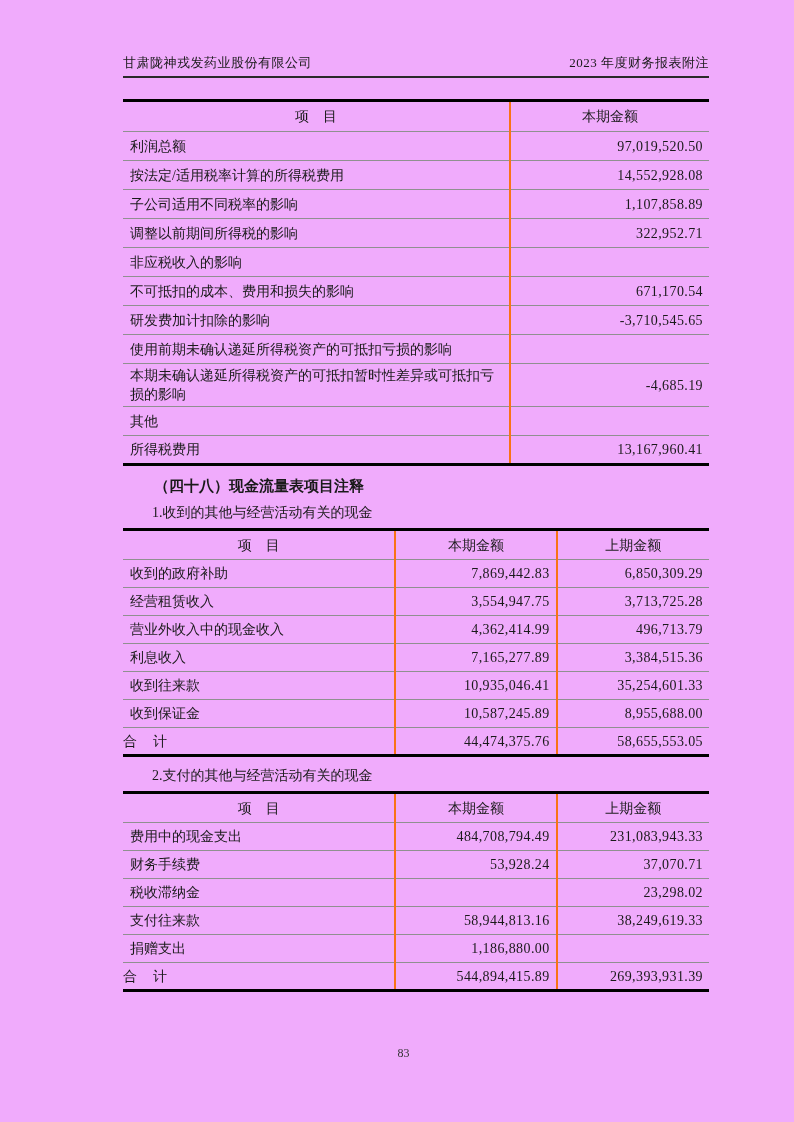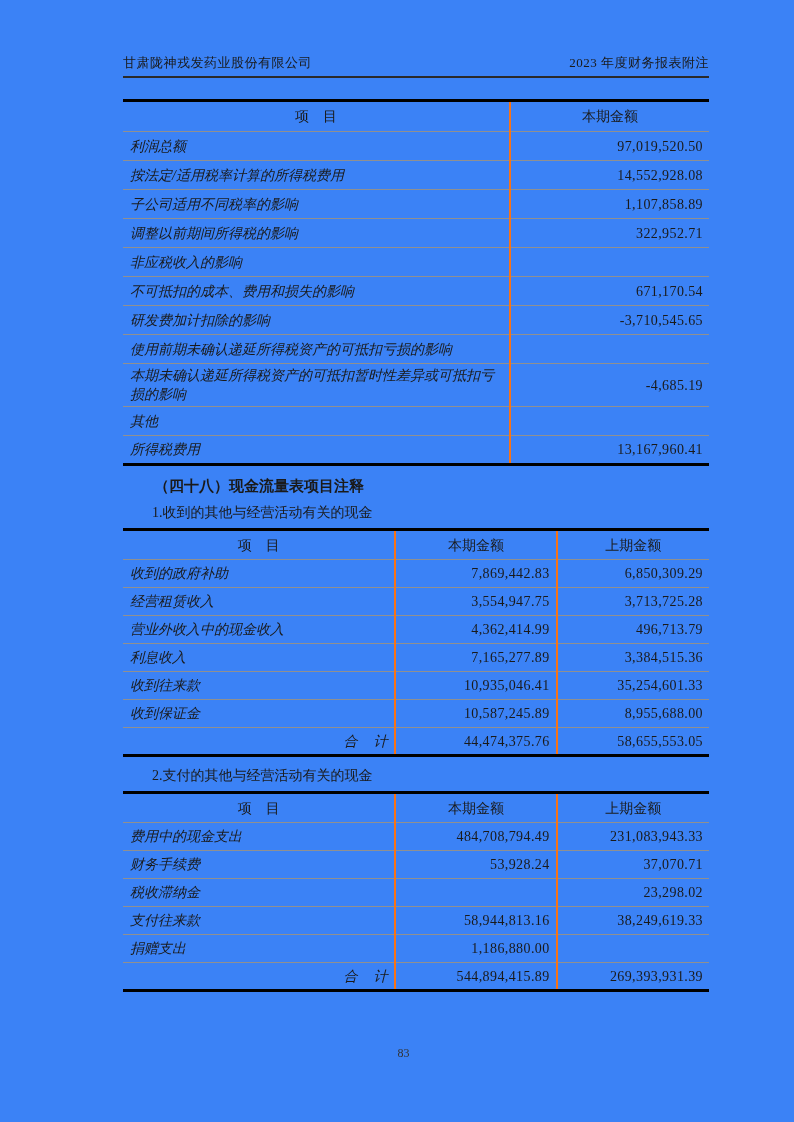--- a/index.html
+++ b/index.html
@@ -2,21 +2,21 @@
 <html><head>
 <meta charset="utf-8">
 <style>
   * { margin: 0; padding: 0; box-sizing: border-box; }
   html, body { background: #e8e8e8; }
   body { font-family: "Liberation Serif", "DejaVu Serif", serif; }
   .page {
     position: relative;
     width: 794px;
     height: 1122px;
-    background: #3b82f6;
+    background: #f0abfc;
     margin: 0 auto;
     overflow: hidden;
     color: #1a1a1a;
   }
   .content {
     position: absolute;
     left: 123px;
     top: 0;
     width: 586px;
   }
@@ -45,22 +45,22 @@
     vertical-align: middle;
   }
   .t1 { margin-top: 21px; }
   .t1 th { height: 31px; }
   .t1 td { height: 29px; }
   .t2 { margin-top: 6px; }
   .t2 th { height: 30px; }
   .t2 td { height: 28px; }
   tr + tr th, tr + tr td { border-top: 1px solid #909090; }
   th { text-align: center; }
-  td.item { text-align: left; padding-left: 7px; padding-right: 6px; font-style: italic; }
-  td.item.center { text-align: right; padding-left: 0; letter-spacing: 1px; }
+  td.item { text-align: left; padding-left: 7px; padding-right: 6px; }
+  td.item.center { text-align: left; padding-left: 0; letter-spacing: 1px; }
   th.num, td.num { border-left: 2px solid #f97316; }
   td.num { text-align: right; padding-right: 6px; letter-spacing: 0.4px; }
   .c-item { width: 66%; }
   .c-cur2 { width: 34%; }
   .c-item3 { width: 46.5%; }
   .c-cur3 { width: 27.5%; }
   .c-pri3 { width: 26%; }
   .section-heading {
     margin-top: 10px;
     padding-left: 31px;

